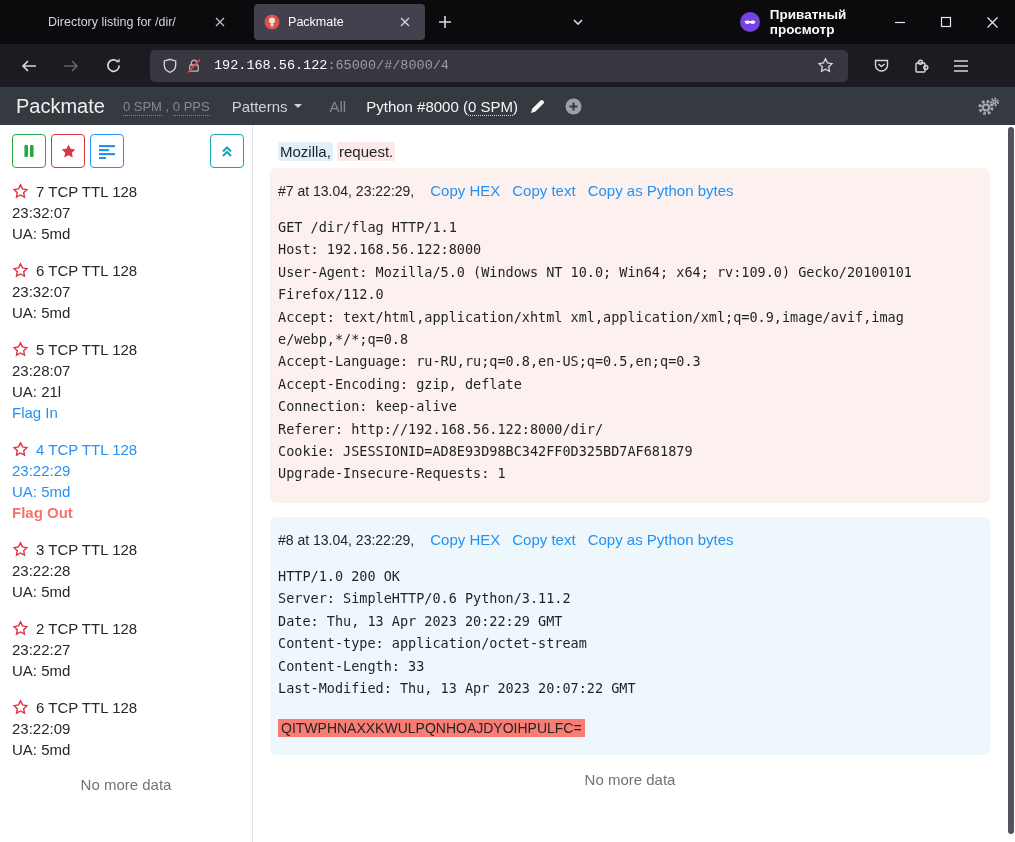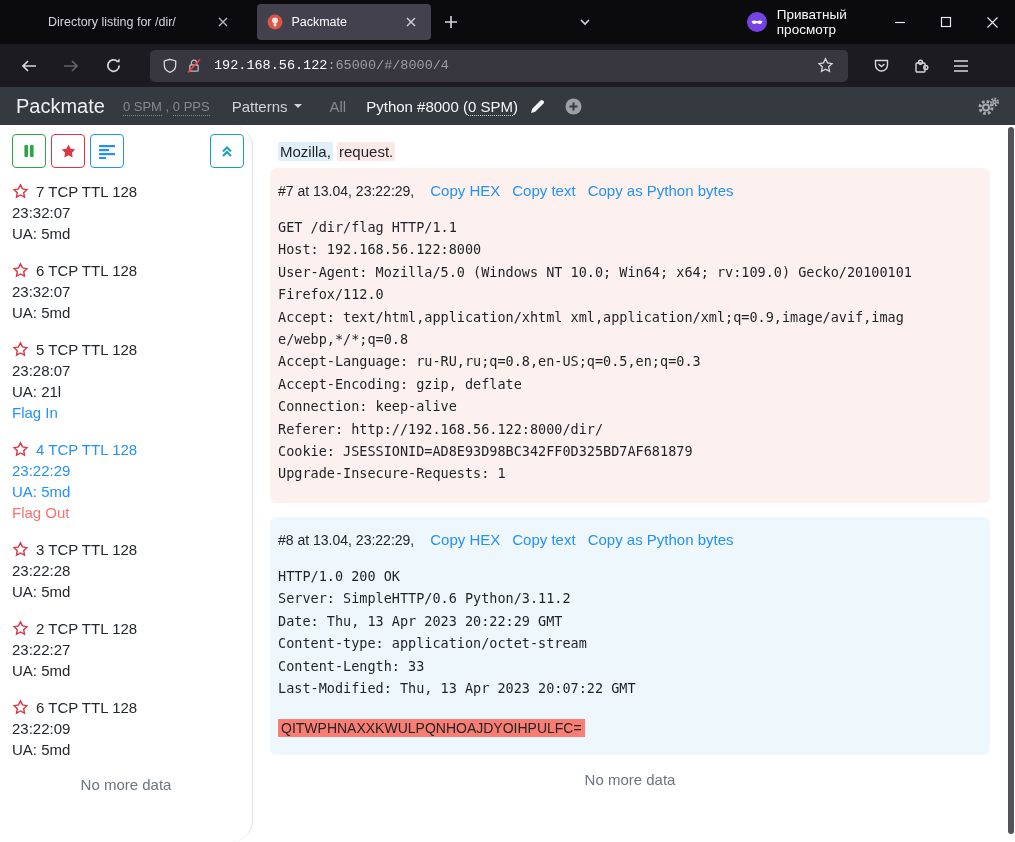--- a/index.html
+++ b/index.html
@@ -11,21 +11,21 @@
   
   .titlebar { position:absolute; left:0; top:0; width:1015px; height:44px;
               background:#0b0b0e; display:flex; align-items:center; }
   .tab { display:flex; align-items:center; height:36px; margin-top:0;
          border-radius:4px; padding:0 10px; color:#d4d4dc; font-size:12.5px; }
   .tab.inactive { margin-left:38px; width:252px; }
   .tab.active { background:#42414d; width:212px; margin-left:14px; color:#fbfbfe; }
   .tab .title { flex:1; white-space:nowrap; overflow:hidden; }
   .tab-close { width:20px; height:20px; display:flex; align-items:center; justify-content:center; border-radius:3px; }
   .icon-btn { width:30px; height:30px; display:flex; align-items:center; justify-content:center; border-radius:4px; }
-  .private-badge { display:flex; align-items:center; gap:10px; color:#fbfbfe; font-size:13.5px; margin-left:150px; }
+  .private-badge { display:flex; align-items:center; gap:10px; color:#fbfbfe; font-size:13.5px; margin-left:150px;font-weight:bold; }
   .win-controls { display:flex; margin-left:auto; }
   .win-controls .icon-btn { width:46px; height:40px; border-radius:0; }
 
   .toolbar { position:absolute; left:0; top:44px; width:1015px; height:43px;
              background:#1c1b22; display:flex; align-items:center; }
   .toolbar .nav-icons { display:flex; gap:12px; margin-left:14px; }
   .urlbar { margin-left:22px; width:698px; height:32px; background:#38373f;
             border-radius:5px; display:flex; align-items:center; padding:0 8px; }
   .urlbar .url { font-size:13.5px; color:#fbfbfe; margin-left:8px; flex:1;font-family:Liberation Mono, monospace; }
   .urlbar .url .dim { color:#9d9da7; }
@@ -39,40 +39,40 @@
   .dotted { border-bottom:1px dotted #848a90; padding-bottom:1px; }
   .patterns { color:#ced3d8; font-size:15px; margin-left:22px; display:flex; align-items:center; gap:6px; }
   .caret { width:0; height:0; border-left:4px solid transparent; border-right:4px solid transparent; border-top:4px solid #ced3d8; }
   .all-lbl { color:#848a90; font-size:15px; margin-left:28px; }
   .service { color:#f5f6f7; font-size:15px; margin-left:20px; display:flex; align-items:center; gap:12px; }
   .service .dotted { border-color:#cfd3d7; padding-bottom:0; }
   .gear-right { margin-left:auto; }
 
   
   .sidebar { position:absolute; left:0; top:125px; width:253px; height:717px;
-             background:#fff; border-right:1px solid #dee2e6; padding:9px 12px;border-radius:22px; }
+             background:#fff; border-right:1px solid #dee2e6; padding:9px 12px; }
   .main { position:absolute; left:254px; top:125px; width:753px; height:717px;
           background:#fff; padding:18px 17px 0 16px; }
   .page-scrollbar { position:absolute; left:1008px; top:127px; width:6px; height:707px;
                     background:#54535c; border-radius:3px; }
 
   
   .side-controls { display:flex; gap:5px; position:relative; }
   .ctl-btn { width:34px; height:34px; background:#fff; border-radius:4px;
              display:flex; align-items:center; justify-content:center; border:1px solid; }
   .ctl-pause { border-color:#28a745; }
   .ctl-star { border-color:#dc3545; }
   .ctl-list { border-color:#2492f4; }
   .ctl-collapse { border-color:#17a2b8; position:absolute; right:-4px; top:0; }
   .stream-list { margin-top:13px; }
   .stream { margin-bottom:16px; font-size:15px; line-height:21px; color:#24292e; }
   .stream .l1 { display:flex; align-items:center; gap:7px; }
   .stream.selected { color:#2492f4; }
   .flag-in { color:#2492f4; }
-  .flag-out { color:#f8736f; }
+  .flag-out { color:#f8736f;font-weight:bold; }
   .side-nomore { text-align:center; color:#6c757d; font-size:15px; margin-top:13px; }
 
   
   .legend { margin-left:8px; font-size:15px; color:#212529; }
   .chip { padding:1px 2px; border-radius:2px; }
   .chip.resp { background:#e0eff9; }
   .chip.req { background:#fae9e7; }
   .pkt { width:720px; border-radius:6px; margin-top:8px; padding:10px 10px 18px 8px; }
   .pkt.request { background:#fcf1ef; }
   .pkt.response { background:#eef7fc; }

